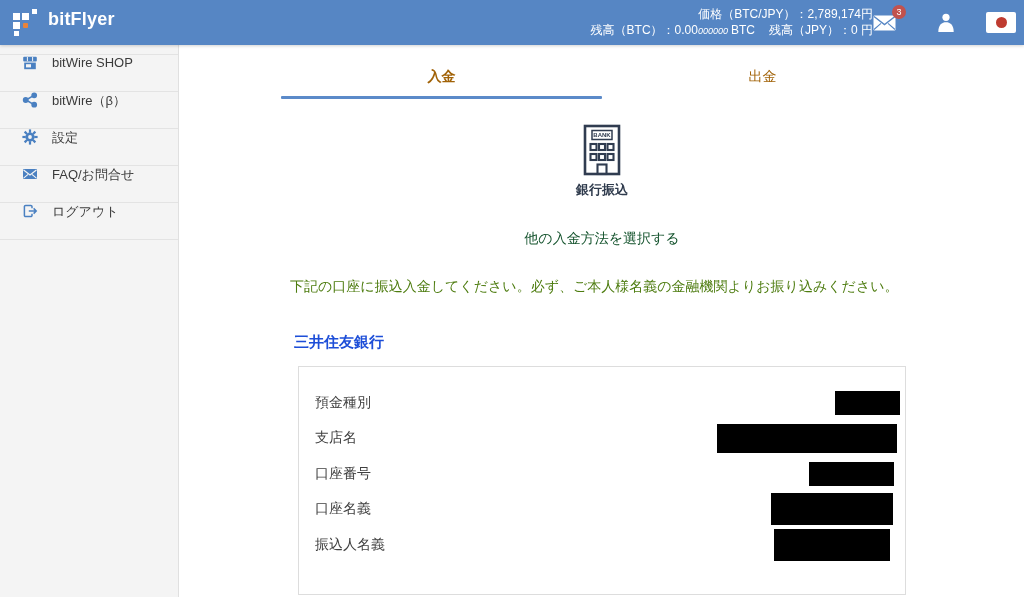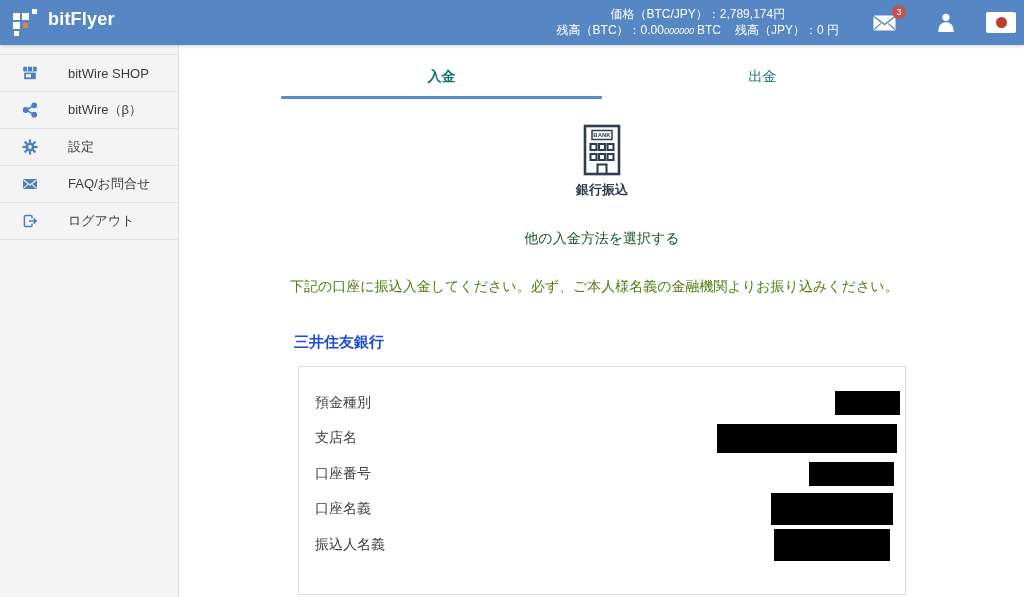--- a/index.html
+++ b/index.html
@@ -16,52 +16,52 @@
   .logo-mark .s1 { left:0;  top:4px;  width:7px; height:7px; }
   .logo-mark .s2 { left:9px; top:4px;  width:7px; height:7px; }
   .logo-mark .s3 { left:19px;top:0;    width:5px; height:5px; }
   .logo-mark .s4 { left:0;  top:13px; width:7px; height:7px; }
   .logo-mark .s5 { left:10px;top:14px; width:5px; height:5px; background:#e8833a; border-radius:1px; }
   .logo-mark .s6 { left:1px; top:22px; width:5px; height:5px; }
   .brand-name { color:#fff; font-size:18px; font-weight:600; letter-spacing:.2px; }
 
   .hspacer { flex:1; }
 
-  .price-block { color:#fff; font-size:12px; line-height:16px; text-align:center;
-    margin-right:34px; white-space:nowrap; }
+  .price-block { color:#fff; font-size:12px; line-height:16px; text-align:right;
+    white-space:nowrap; }
   .small-zeros { font-size:9px;font-style:italic; }
   .jpy-gap { margin-left:14px; }
   .btc-unit { margin-left:3px; }
 
   .hicon { position:relative; display:flex; align-items:center; cursor:pointer; }
   .hicon.mail { margin-right:40px; }
   .hicon.person { margin-right:30px; }
   .badge { position:absolute; top:-10px; right:-10px; width:14px; height:14px;
     background:#c1524e; border-radius:50%; color:#fff; font-size:9px;
     display:flex; align-items:center; justify-content:center; }
   .flag { width:30px; height:21px; background:#fff; border-radius:2px;
     display:flex; align-items:center; justify-content:center; }
   .flag i { width:11px; height:11px; background:#bf3b30; border-radius:50%; display:block; }
 
   
   .sidebar { position:absolute; left:0; top:45px; bottom:0; width:179px;
     background:#f4f4f4; border-right:1px solid #e0e0e0; }
   .side-stub { height:10px; border-bottom:1px solid #e3e3e3; }
-  .side-item { height:37px; display:flex; align-items:center; gap:30px;
+  .side-item { height:37px; display:flex; align-items:flex-start; gap:14px;
     padding-left:22px; border-bottom:1px solid #e3e3e3; cursor:pointer;
     font-size:13px; color:#3b3b3b; }
   .side-item svg { flex:0 0 auto; }
 
   
   .main { position:absolute; left:180px; top:45px; right:0; bottom:0; background:#fff; }
   .container { width:642px; margin:0 auto; }
 
   .tabs { display:flex; padding-top:7px; }
   .tab { width:50%; text-align:center; cursor:pointer; }
-  .tab-label { display:block; padding:16px 0 10px; font-size:14px; color:#0f766e; }
+  .tab-label { display:block; padding:16px 0 10px; font-size:14px; color:#a16207; }
   .tab.active .tab-label { font-weight:600; }
   .tab-underline { height:3px; background:#5b8ac9; border-radius:1px; }
 
   .method { text-align:center; margin-top:24px; }
   .method-label { font-size:13px; font-weight:700; color:#2f3b4d; }
 
   .other-link { display:block; text-align:center; margin-top:31px; font-size:14px;
     color:#14532d; text-decoration:none; cursor:pointer; }
 
   .instruction { margin-top:30px; padding-left:9px; font-size:14px; color:#4d7c0f; }

